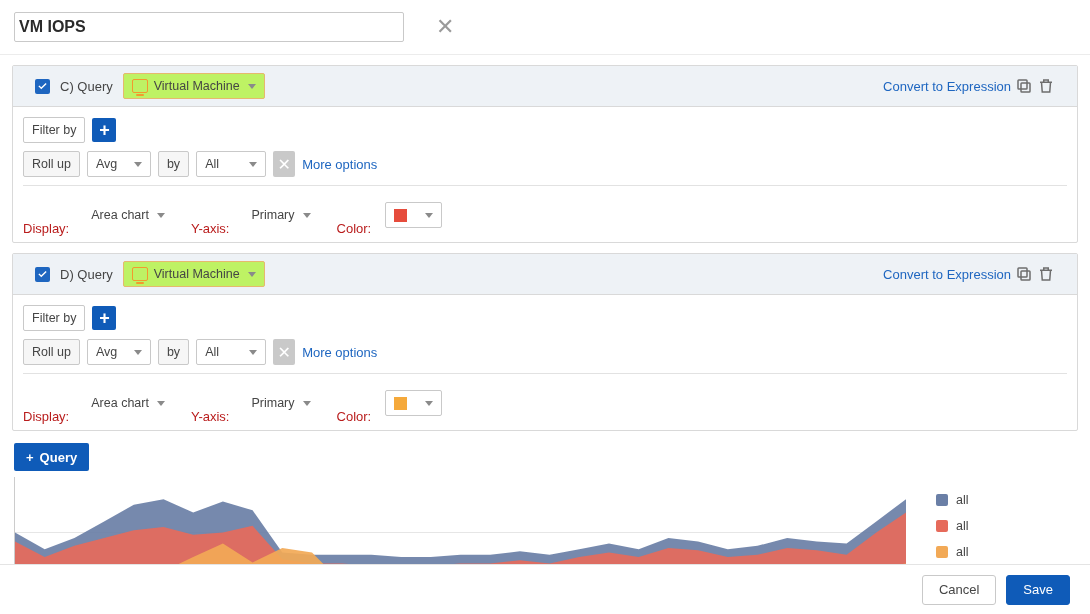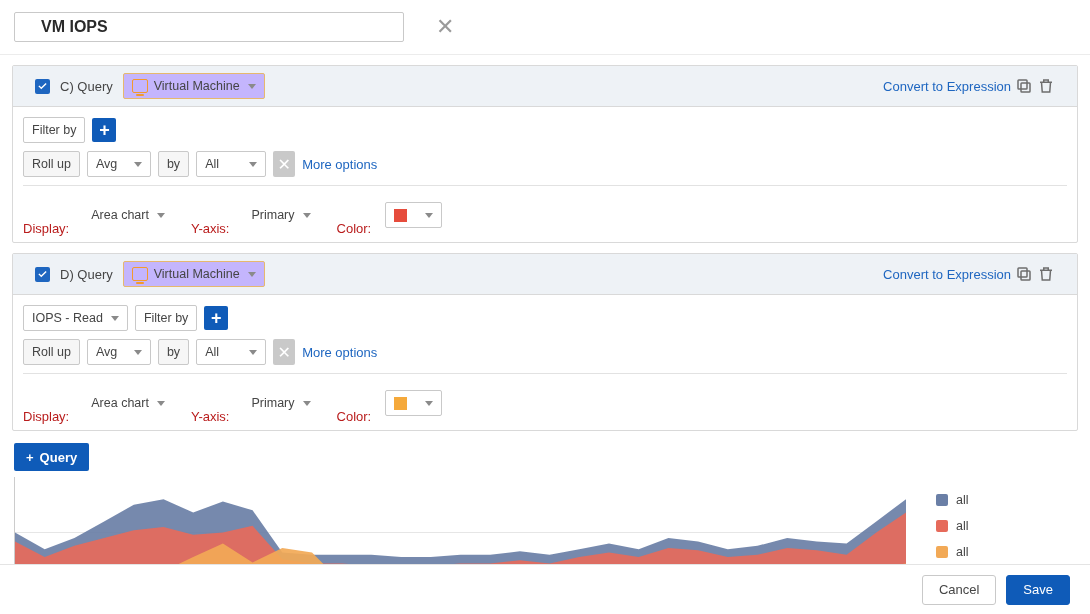--- a/index.html
+++ b/index.html
@@ -1,36 +1,36 @@
 <!DOCTYPE html>
 <html><head>
 <meta charset="utf-8">
 <style>
   * { box-sizing: border-box; margin: 0; padding: 0; font-family: Arial, Helvetica, sans-serif; }
   body { font-size: 13px; color: #454545; background: #fff; width: 1090px; height: 614px; position: relative; }
 
   
   .topbar { display: flex; align-items: center; padding: 12px 14px; gap: 18px; border-bottom: 1px solid #ececec; }
-  .title-input { flex: 0 0 390px; height: 30px; border: 1px solid #c9c9c9; border-radius: 2px; padding: 0 26px; font-size: 16px; font-weight: 600; color: #2a2a2a; }
+  .title-input { flex: 0 0 390px; height: 30px; border: 1px solid #c9c9c9; border-radius: 2px; padding: 0 4px; font-size: 16px; font-weight: 600; color: #2a2a2a; }
   .cb { width: 15px; height: 15px; background: #1e66c0; border-radius: 2px; display: inline-flex; align-items: center; justify-content: center; flex-shrink:0; }
   .cb svg { width: 11px; height: 11px; fill: #fff; }
   .legend-row { display: flex; align-items: center; gap: 8px; flex: 1; }
   .date-pill { display: flex; align-items: center; gap: 10px; height: 30px; background: #f3f3f3; border: 1px solid #e0e0e0; border-radius: 3px; padding: 0 14px; color: #7c7c7c; width: 246px; justify-content: flex-start; position: relative; }
   .date-pill .chev { margin-left: auto; }
   .close-x { color: #9a9a9a; font-size: 22px; margin-left: 14px; cursor: pointer; }
 
   
   .panel { margin: 10px 12px 0 12px; border: 1px solid #d9d9d9; border-radius: 2px; }
   .panel-head { display: flex; align-items: center; gap: 10px; padding: 7px 22px; background: #eef2f6; border-bottom: 1px solid #d9d9d9; }
   .panel-body { padding: 10px 10px 6px 10px; display: flex; flex-direction: column; gap: 8px; }
   .pill { display: inline-flex; align-items: center; gap: 6px; height: 26px; border: 1px solid #c9c9c9; border-radius: 2px; background: #fff; padding: 0 8px; font-size: 12.5px; color: #454545; cursor: pointer; }
   .pill.shade { background: #f6f6f6; }
   .pill .chev { margin-left: 2px; }
   .chev { width: 0; height: 0; border-left: 4px solid transparent; border-right: 4px solid transparent; border-top: 5px solid #8a8a8a; display: inline-block; }
-  .vm-pill { border: 1px solid #e6b86e; background: #c4b5fd; }
+  .vm-pill { border: 1px solid #e6b86e; background: #bef264; }
   .vm-pill .vicon { width: 16px; height: 14px; border: 1.5px solid #f29a2e; border-radius: 2px; position: relative; }
   .vm-pill .vicon::after { content: ""; position: absolute; bottom: -4px; left: 3px; width: 8px; height: 2px; background: #f29a2e; border-radius: 1px; }
   .row { display: flex; align-items: center; gap: 7px; flex-wrap: wrap; }
   .plusbtn { width: 24px; height: 24px; background: #0f5bb8; color: #fff; display: inline-flex; align-items: center; justify-content: center; font-size: 18px; font-weight: 700; border-radius: 2px; cursor: pointer; }
   .xbtn { width: 22px; height: 26px; background: #c9c9c9; color: #fff; display: inline-flex; align-items: center; justify-content: center; font-size: 16px; border-radius: 2px; cursor: pointer; }
   .link { color: #1e66c0; cursor: pointer; }
   .rspacer { margin-left: auto; display: flex; align-items: center; gap: 4px; text-align: center; }
   .icon-btn { width: 18px; height: 18px; color: #6e6e6e; cursor: pointer; }
   .display-row { border-top: 1px solid #e2e2e2; padding-top: 8px; display: flex; align-items: center; gap: 18px; }
   .dlabel { color: #b91c1c; margin-right: -4px; margin-top: 27px; }
@@ -150,24 +150,20 @@
           <rect x="8" y="8" width="12" height="12" rx="1"></rect>
           <rect x="4" y="4" width="12" height="12" rx="1"></rect>
         </svg>
       <svg class="icon-btn" viewBox="0 0 24 24" fill="none" stroke="currentColor" stroke-width="2">
           <path d="M4 7h16M9 7V4h6v3M6 7l1 13h10l1-13"></path>
         </svg>
     </span>
   </div>
   <div class="panel-body">
     <div class="row">
-      <span class="pill">
-          <span>IOPS - Read</span>
-          <span class="chev"></span>
-        </span>
       <span class="pill">Filter by</span>
       <span class="plusbtn">+</span>
     </div>
     <div class="row">
       <span class="pill shade">Roll up</span>
       <span class="pill" style="width:64px">
           <span>Avg</span>
           <span class="chev" style="margin-left:auto"></span>
         </span>
       <span class="pill shade">by</span>

